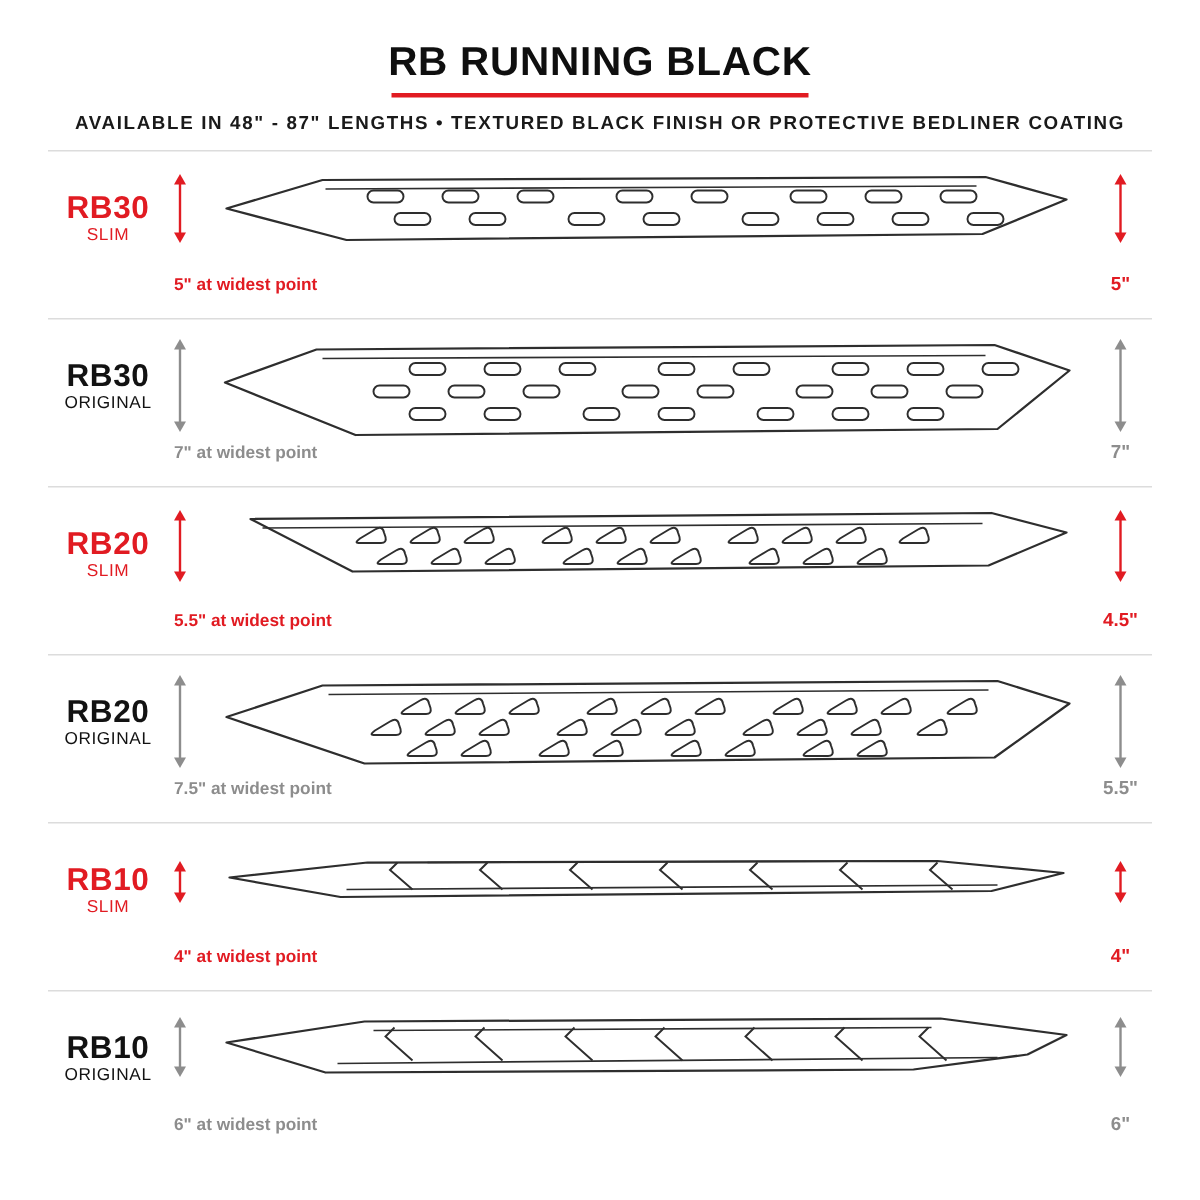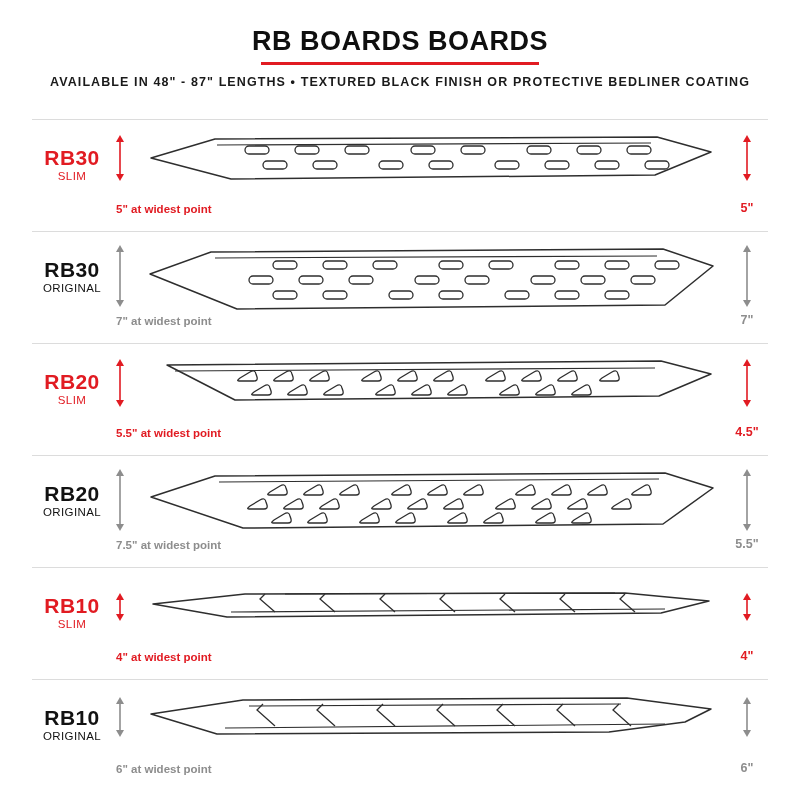--- a/index.html
+++ b/index.html
@@ -8,21 +8,21 @@
   body{ width:800px; height:800px; font-family:"Liberation Sans", sans-serif; color:#111; }
   .page{ position:relative; width:800px; height:800px; overflow:hidden; background:#fff; }
 
   
   .header{ text-align:center; padding-top:26px; }
   .title{ font-size:27px; font-weight:800; letter-spacing:0.5px; color:#0f0f0f; }
   .title-underline{ width:278px; height:3px; background:var(--accent); margin:5px auto 10px auto; }
   .subtitle{ font-size:12.5px; font-weight:700; color:#1a1a1a; letter-spacing:1.1px; }
 
   
-  .rows{ position:absolute; top:119px; left:0; width:800px; }
+  .rows{ position:absolute; top:100px; left:0; width:800px; }
   .row{ position:relative; height:112px; }
   .row::before{ content:""; position:absolute; top:0; left:32px; right:32px; height:1px; background:#dcdcdc; }
 
   .label{ position:absolute; left:26px; top:28px; width:92px; text-align:center; }
   .model{ font-size:21px; font-weight:800; letter-spacing:0.4px; line-height:1.05; }
   .variant{ font-size:11.5px; font-weight:400; letter-spacing:0.4px; margin-top:1px; }
 
   .slim .model, .slim .variant{ color:var(--accent); }
   .original .model, .original .variant{ color:#121212; }
 
@@ -66,21 +66,21 @@
       </g>
     <g id="slot-hook-lg">
         <path fill="none" d="M6,0 L0,6 L18,22"></path>
       </g>
   </defs>
 </svg>
 
 <div class="page">
 
   <div class="header">
-    <div class="title">RB BOARDS BOARDS</div>
+    <div class="title">RB RUNNING BLACK</div>
     <div class="title-underline"></div>
     <div class="subtitle">AVAILABLE IN 48" - 87" LENGTHS  •  TEXTURED BLACK FINISH OR PROTECTIVE BEDLINER COATING</div>
   </div>
 
   <div class="rows">
 
     <div class="row slim r1">
       <div class="label">
         <div class="model">RB30</div>
         <div class="variant">SLIM</div>

